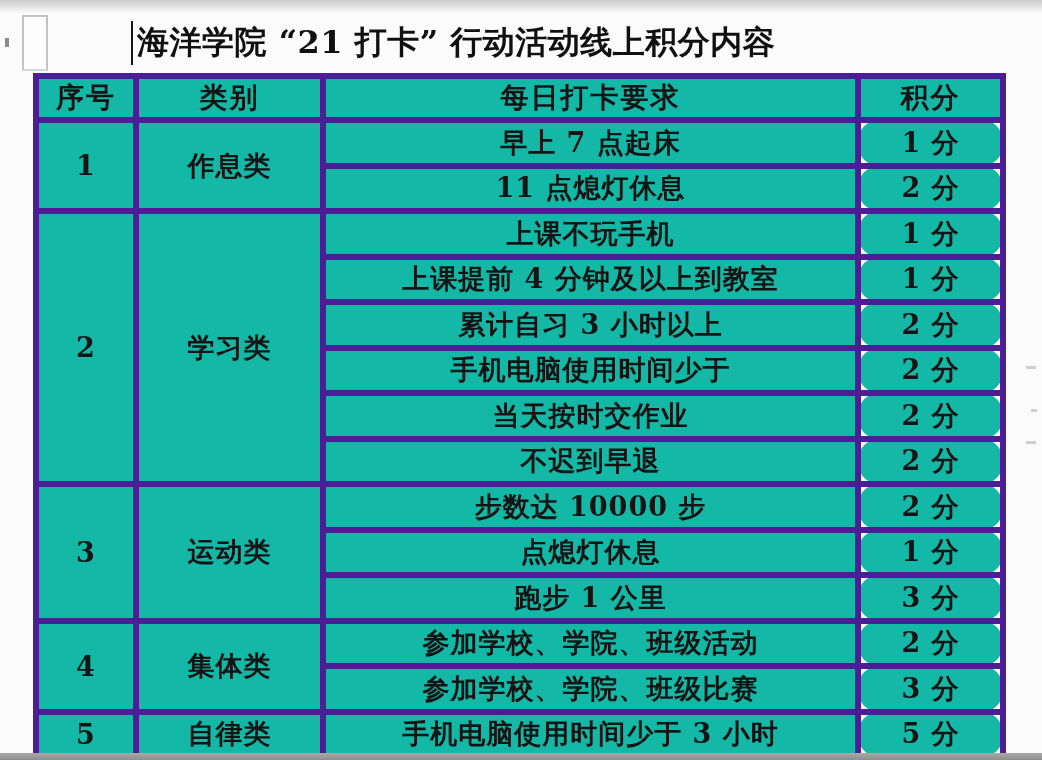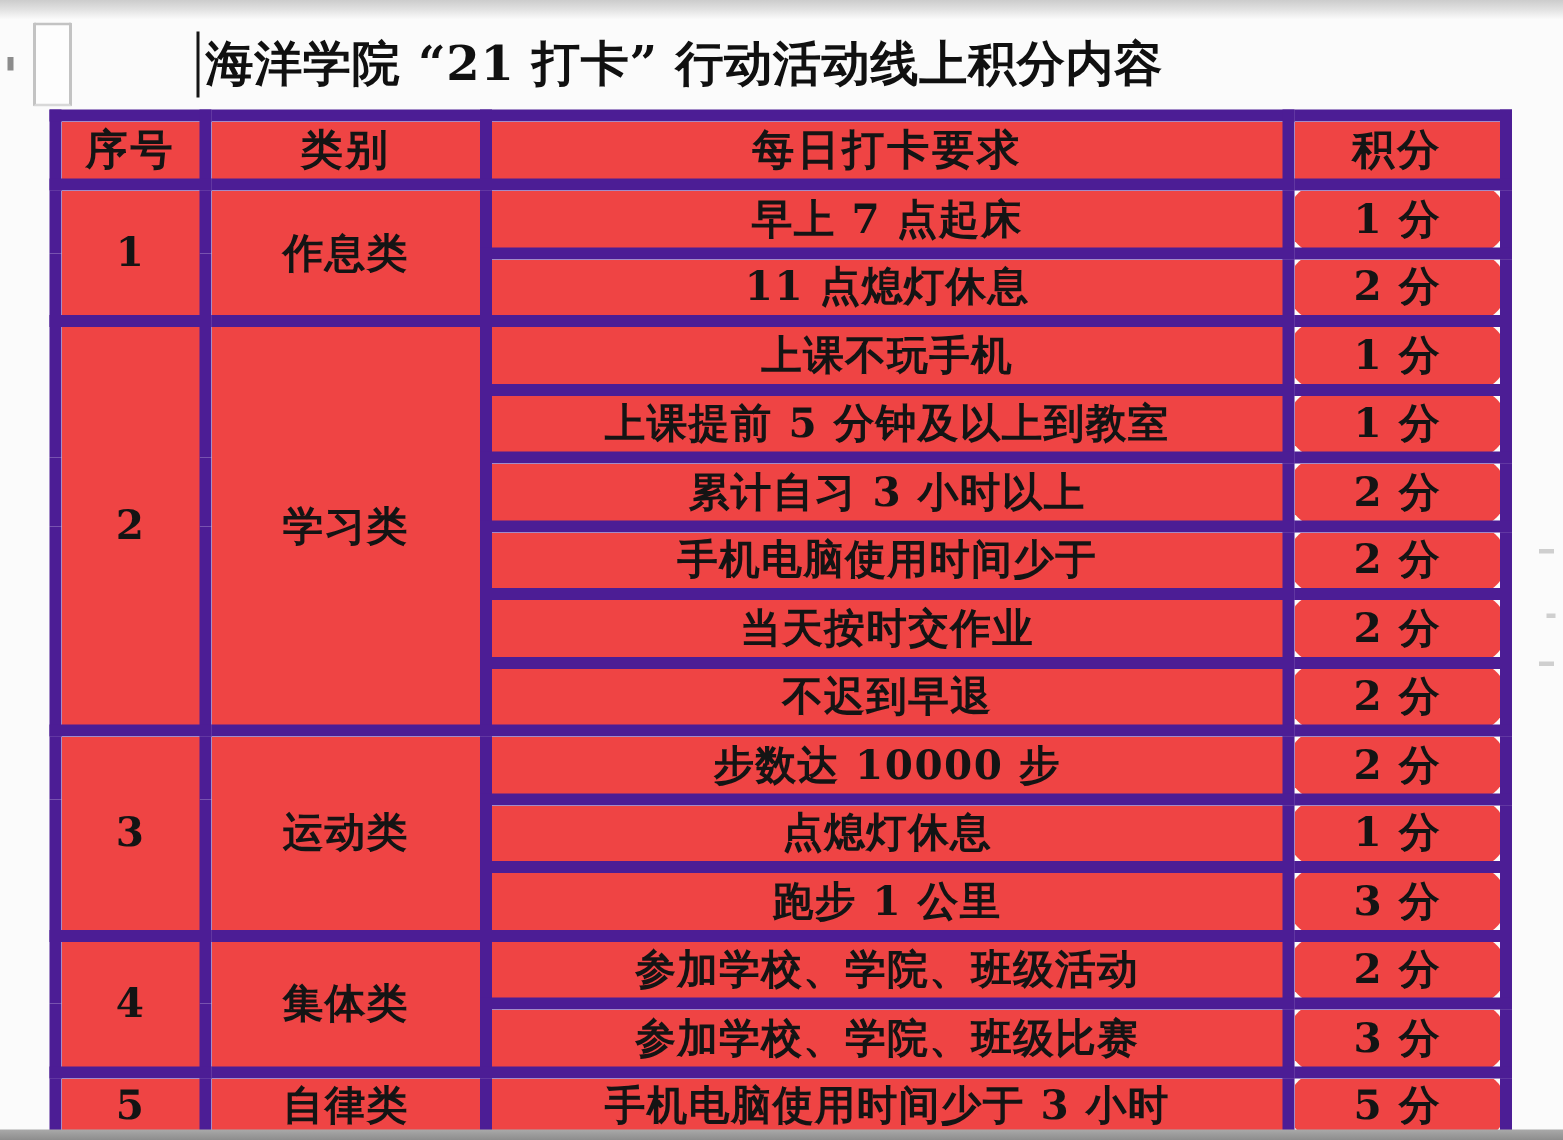--- a/index.html
+++ b/index.html
@@ -31,24 +31,24 @@
     width:2px; height:44px; background:#151515; margin-right:4px;
   }
   .doc-title {
     font-size:32px; font-weight:700; color:#101010; letter-spacing:0.5px;
   }
   table.points {
     position:absolute; left:33px; top:73px; width:967px;
     border-collapse:collapse; table-layout:fixed;
   }
   table.points th, table.points td {
-    border:8px solid #4c1d95;
+    border:6px solid #4c1d95;
     text-align:center; vertical-align:middle;
     color:#141414; padding:0; overflow:hidden;
-    background:#ef4444;
+    background:#14b8a6;
   }
   table.points thead tr { height:42px; }
   table.points tbody tr { height:45.5px; }
   table.points th { font-size:28px; font-weight:700; letter-spacing:2px; }
   table.points td { font-size:27px; font-weight:600; letter-spacing:1px; }
   td.serial-cell { font-size:28px; letter-spacing:0; }
   td.points-cell { letter-spacing:0;border-radius:21px; }
   .bottom-strip {
     position:absolute; left:0; bottom:0; width:100%; height:7px;
     background:linear-gradient(180deg,#a9a9a9,#8d8d8d);
@@ -101,21 +101,21 @@
           <td class="requirement-cell">11 点熄灯休息</td>
           <td class="points-cell">2 分</td>
         </tr>
         <tr>
           <td class="serial-cell" rowspan="6">2</td>
           <td class="category-cell" rowspan="6">学习类</td>
           <td class="requirement-cell">上课不玩手机</td>
           <td class="points-cell">1 分</td>
         </tr>
         <tr>
-          <td class="requirement-cell">上课提前 5 分钟及以上到教室</td>
+          <td class="requirement-cell">上课提前 4 分钟及以上到教室</td>
           <td class="points-cell">1 分</td>
         </tr>
         <tr>
           <td class="requirement-cell">累计自习 3 小时以上</td>
           <td class="points-cell">2 分</td>
         </tr>
         <tr>
           <td class="requirement-cell">手机电脑使用时间少于</td>
           <td class="points-cell">2 分</td>
         </tr>

